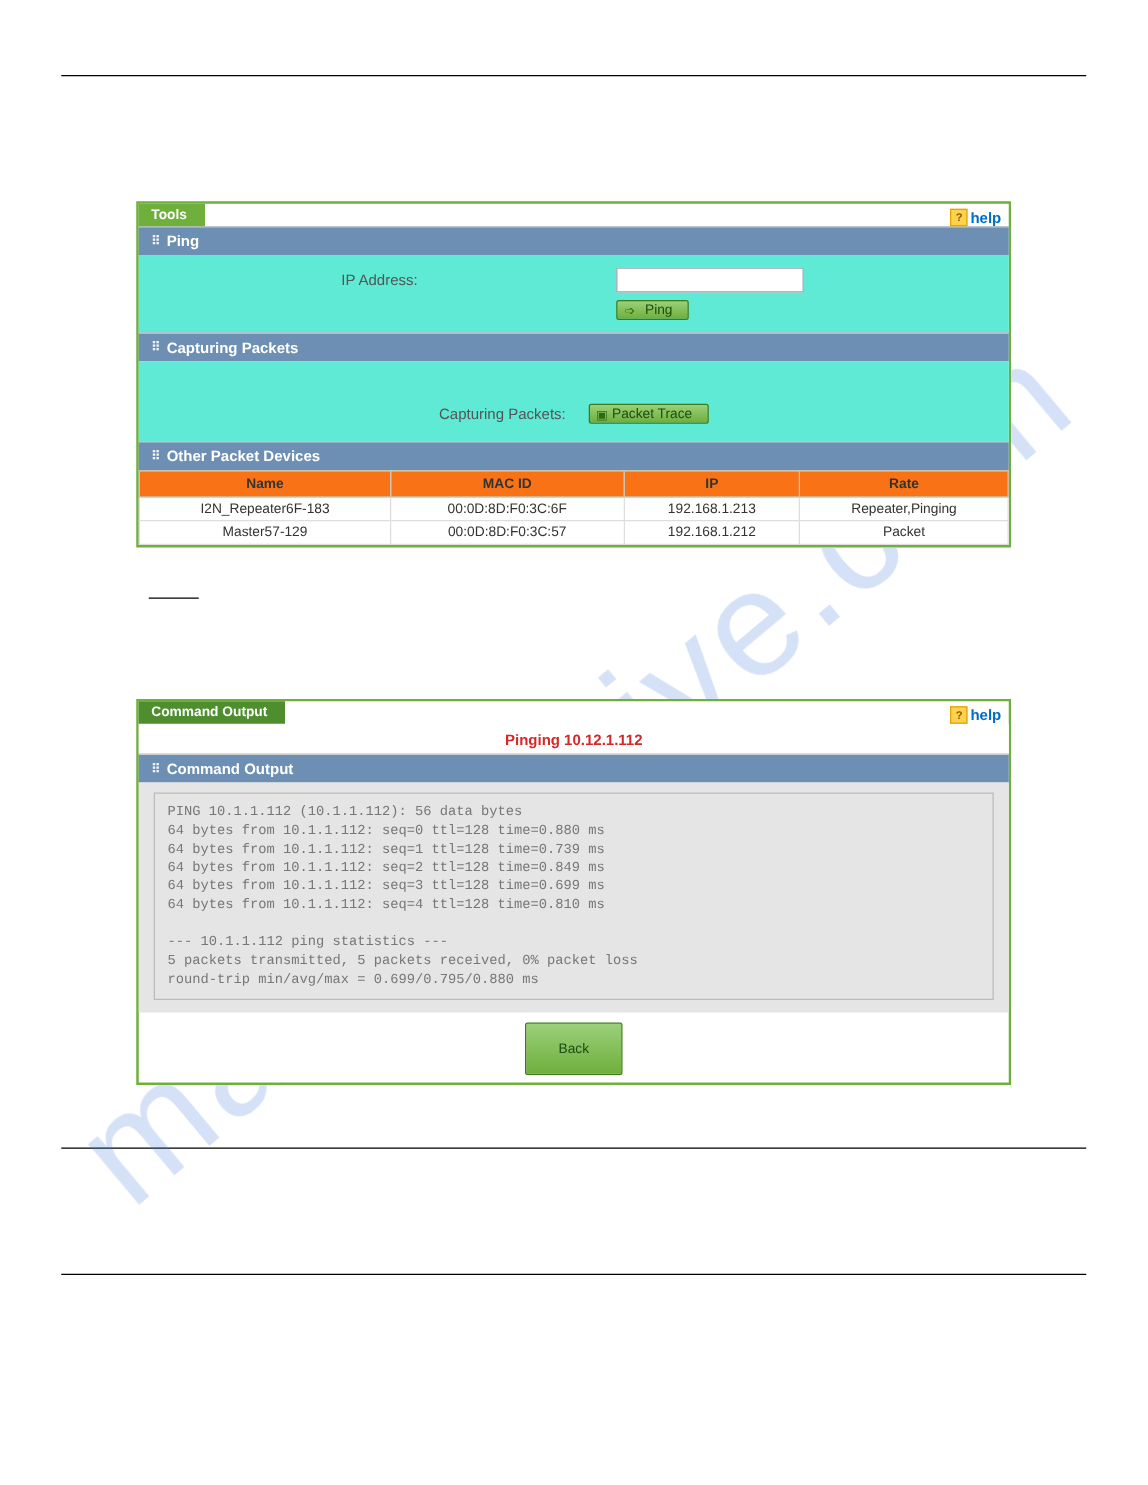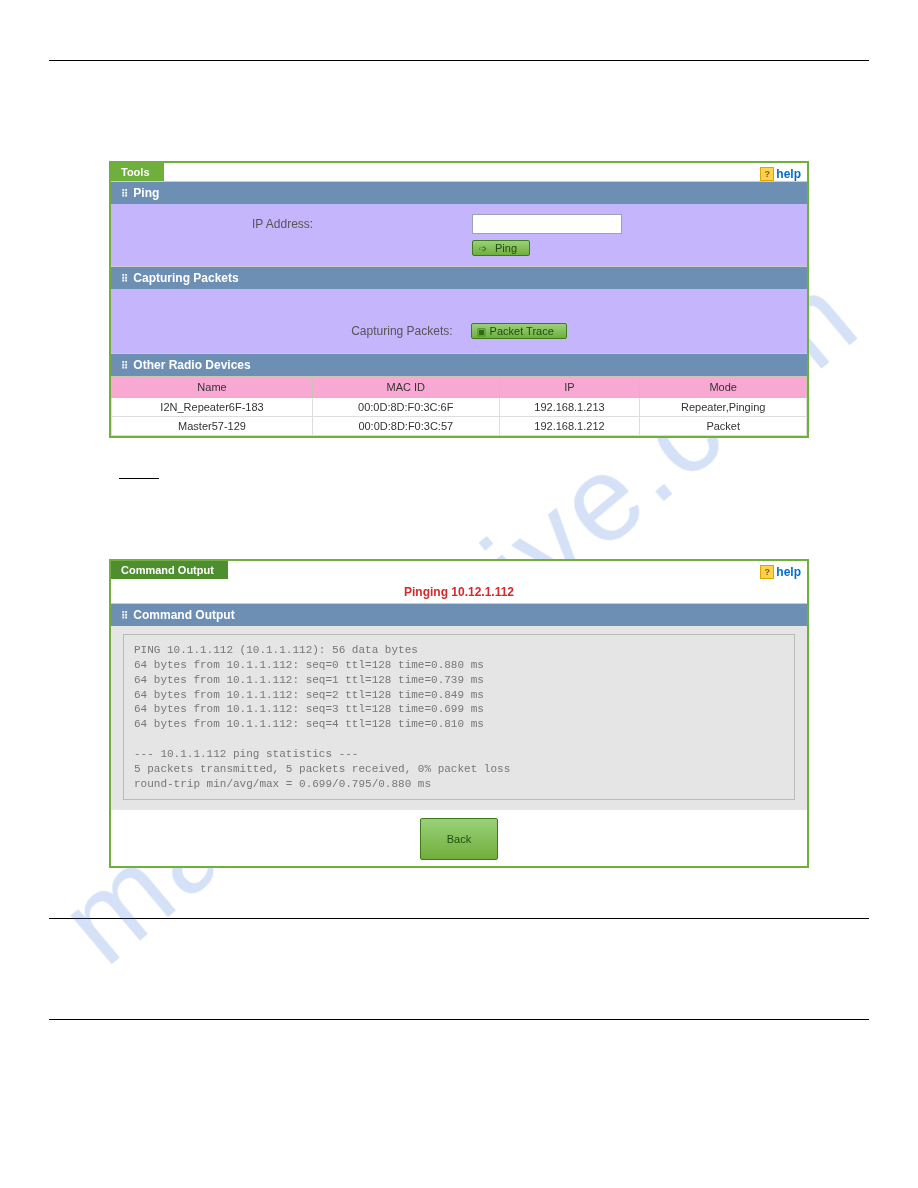--- a/index.html
+++ b/index.html
@@ -78,22 +78,22 @@
     display: flex;
     align-items: center;
     gap: 6px;
   }
   .section-bar .dots {
     letter-spacing: -1px;
     font-size: 10px;
     opacity: .9;
   }
   .form-area {
-    padding: 8px 1px;
-    background: #c4b5fd;
+    padding: 8px 22px;
+    background: #5eead4;
   }
   .form-row {
     display: flex;
     align-items: center;
     padding: 2px 0;
   }
   .form-label {
     width: 220px;
     text-align: left;
     color: #555;
@@ -143,23 +143,23 @@
     color: #555;
     font-size: 12px;
     margin-top: 20px;
   }
   .devices-table {
     width: 100%;
     border-collapse: collapse;
     font-size: 11px;
   }
   .devices-table th {
-    background: #f9a8d4;
+    background: #f97316;
     color: #333;
-    font-weight: normal;
+    font-weight: bold;
     padding: 4px;
     border: 1px solid #c9c3b0;
   }
   .devices-table td {
     background: #fff;
     color: #333;
     padding: 3px;
     text-align: center;
     border: 1px solid #ddd;
   }
@@ -259,29 +259,29 @@
         <span>Capturing Packets:</span>
         <button class="btn" style="padding-left:18px">
           <span class="b-icon">▣</span>
           <span>Packet Trace</span>
         </button>
       </div>
     </div>
 
     <div class="section-bar">
       <span class="dots">⠿</span>
-      <span>Other Radio Devices</span>
+      <span>Other Packet Devices</span>
     </div>
     <table class="devices-table">
       <thead>
         <tr>
           <th>Name</th>
           <th>MAC ID</th>
           <th>IP</th>
-          <th>Mode</th>
+          <th>Rate</th>
         </tr>
       </thead>
       <tbody>
         <tr>
           <td>I2N_Repeater6F-183</td>
           <td>00:0D:8D:F0:3C:6F</td>
           <td>192.168.1.213</td>
           <td>Repeater,Pinging</td>
         </tr>
         <tr>

